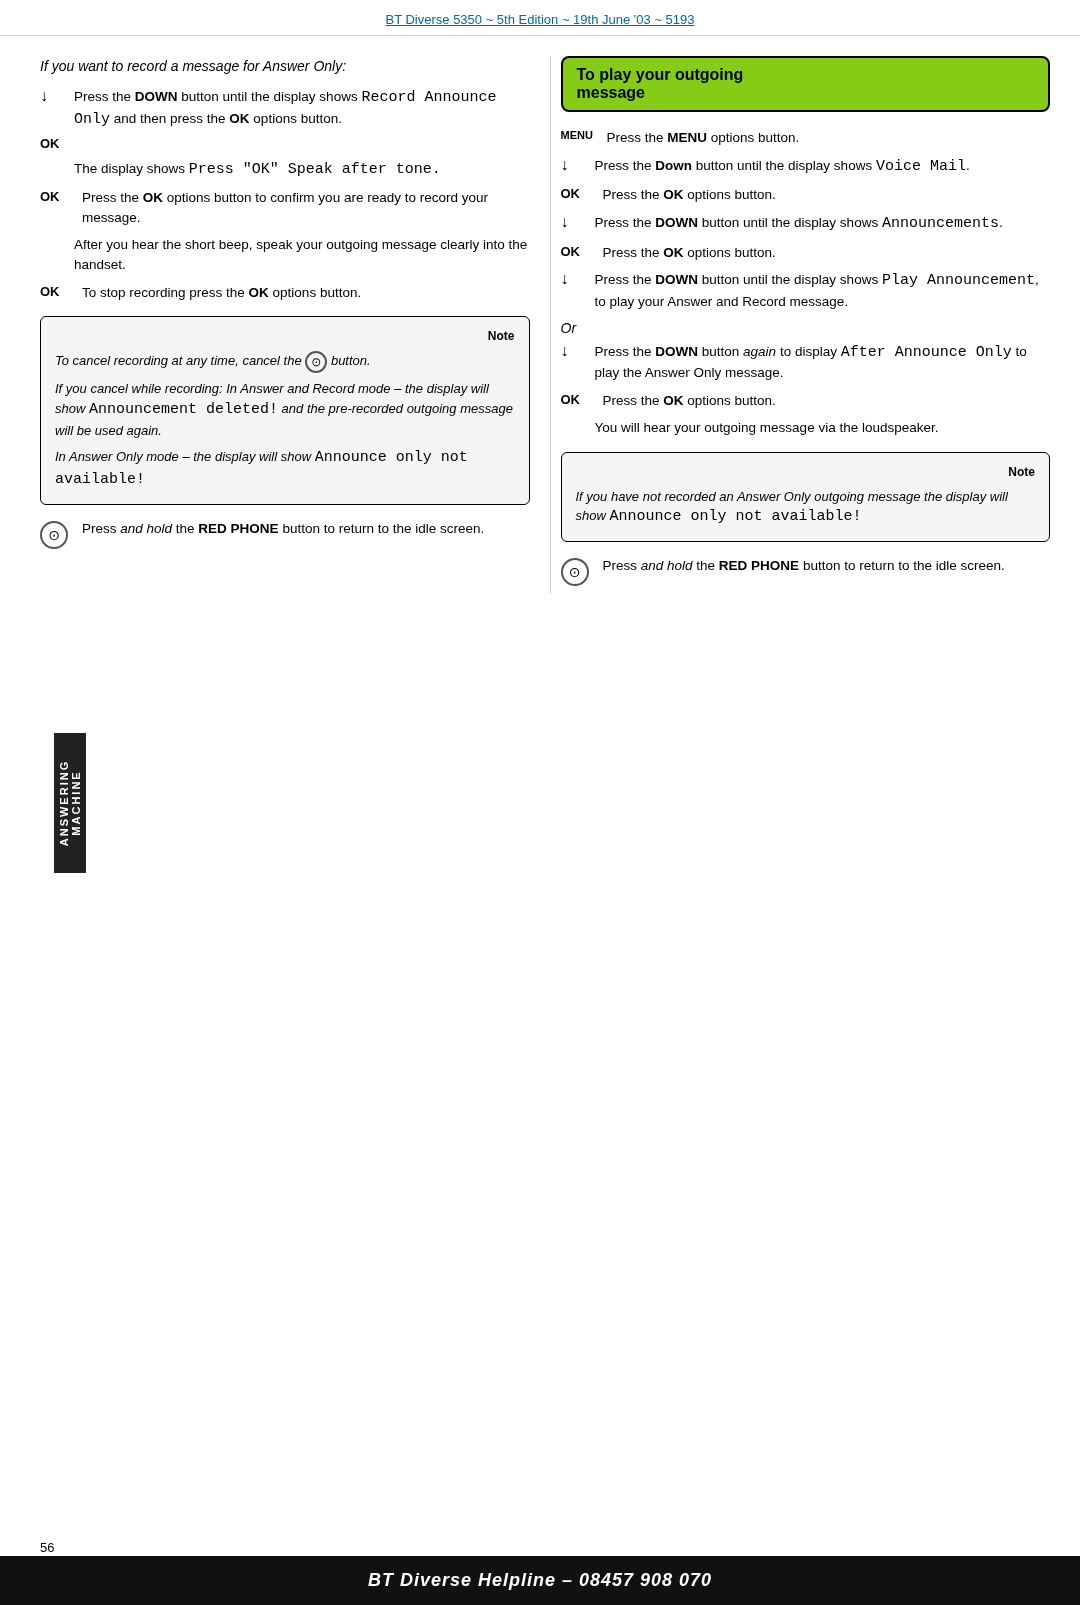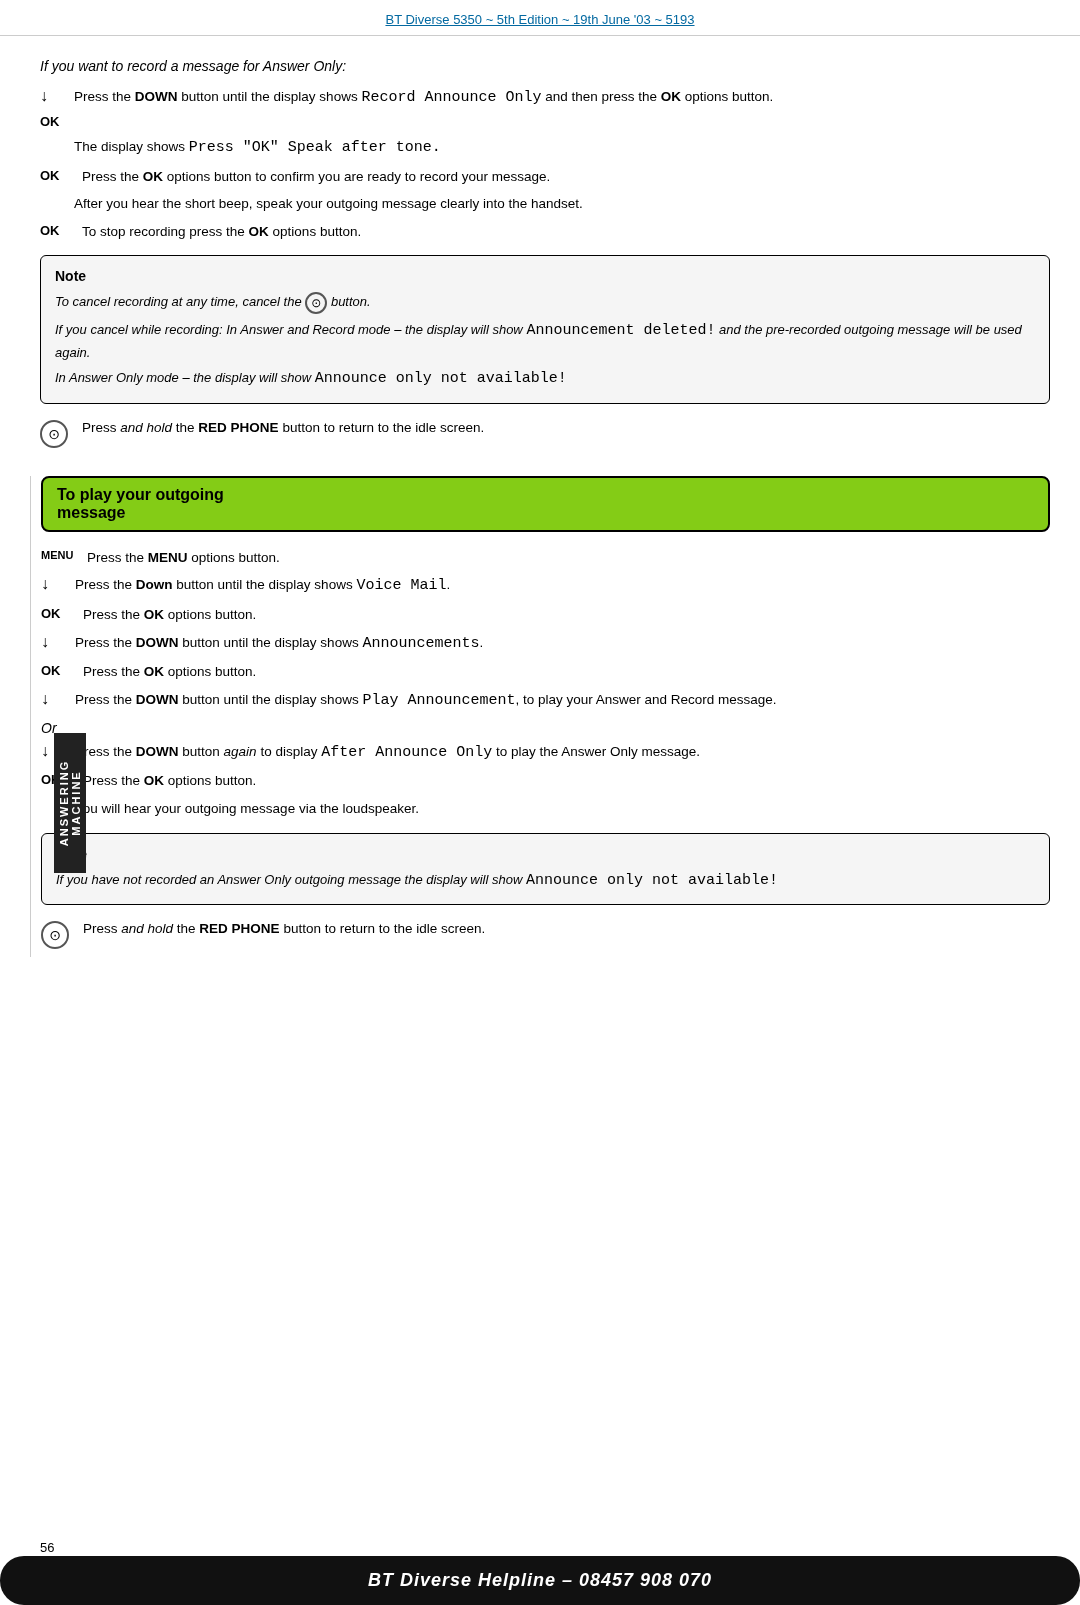--- a/index.html
+++ b/index.html
@@ -17,21 +17,21 @@
       text-align: center;
       padding: 12px 0 8px 0;
       font-size: 13px;
       color: #0369a1;
       border-bottom: 1px solid #ccc;
       text-decoration: underline;
     }
 
     .page-content {
       display: flex;
-      flex-direction: column;
+      flex-direction: row;
       padding: 20px 30px 10px 30px;
       gap: 20px;
       flex: 1;
     }
 
     
     .side-tab {
       position: absolute;
       left: 0;
       top: 50%;
@@ -110,22 +110,22 @@
     .note-box {
       border: 1.5px solid #000;
       border-radius: 6px;
       padding: 12px 14px;
       margin: 14px 0;
       background: #f5f5f5;
     }
 
     .note-title {
       font-weight: bold;
-      font-size: 14px;
-      text-align: left;
+      font-size: 12px;
+      text-align: right;
       margin-bottom: 8px;
     }
 
     .note-box p {
       font-size: 13px;
       line-height: 1.5;
       margin-bottom: 6px;
     }
 
     .note-box p:last-child { margin-bottom: 0; }
@@ -161,21 +161,20 @@
       padding: 14px 0;
       font-size: 18px;
       font-style: italic;
       font-weight: bold;
       letter-spacing: 1px;
       margin-top: auto;
       position: absolute;
       bottom: 0;
       left: 0;
       right: 0;
-      border-radius: 24px;
     }
 
     .page-number {
       position: absolute;
       bottom: 50px;
       left: 40px;
       font-size: 13px;
     }
     .bold { font-weight: bold; }
 

